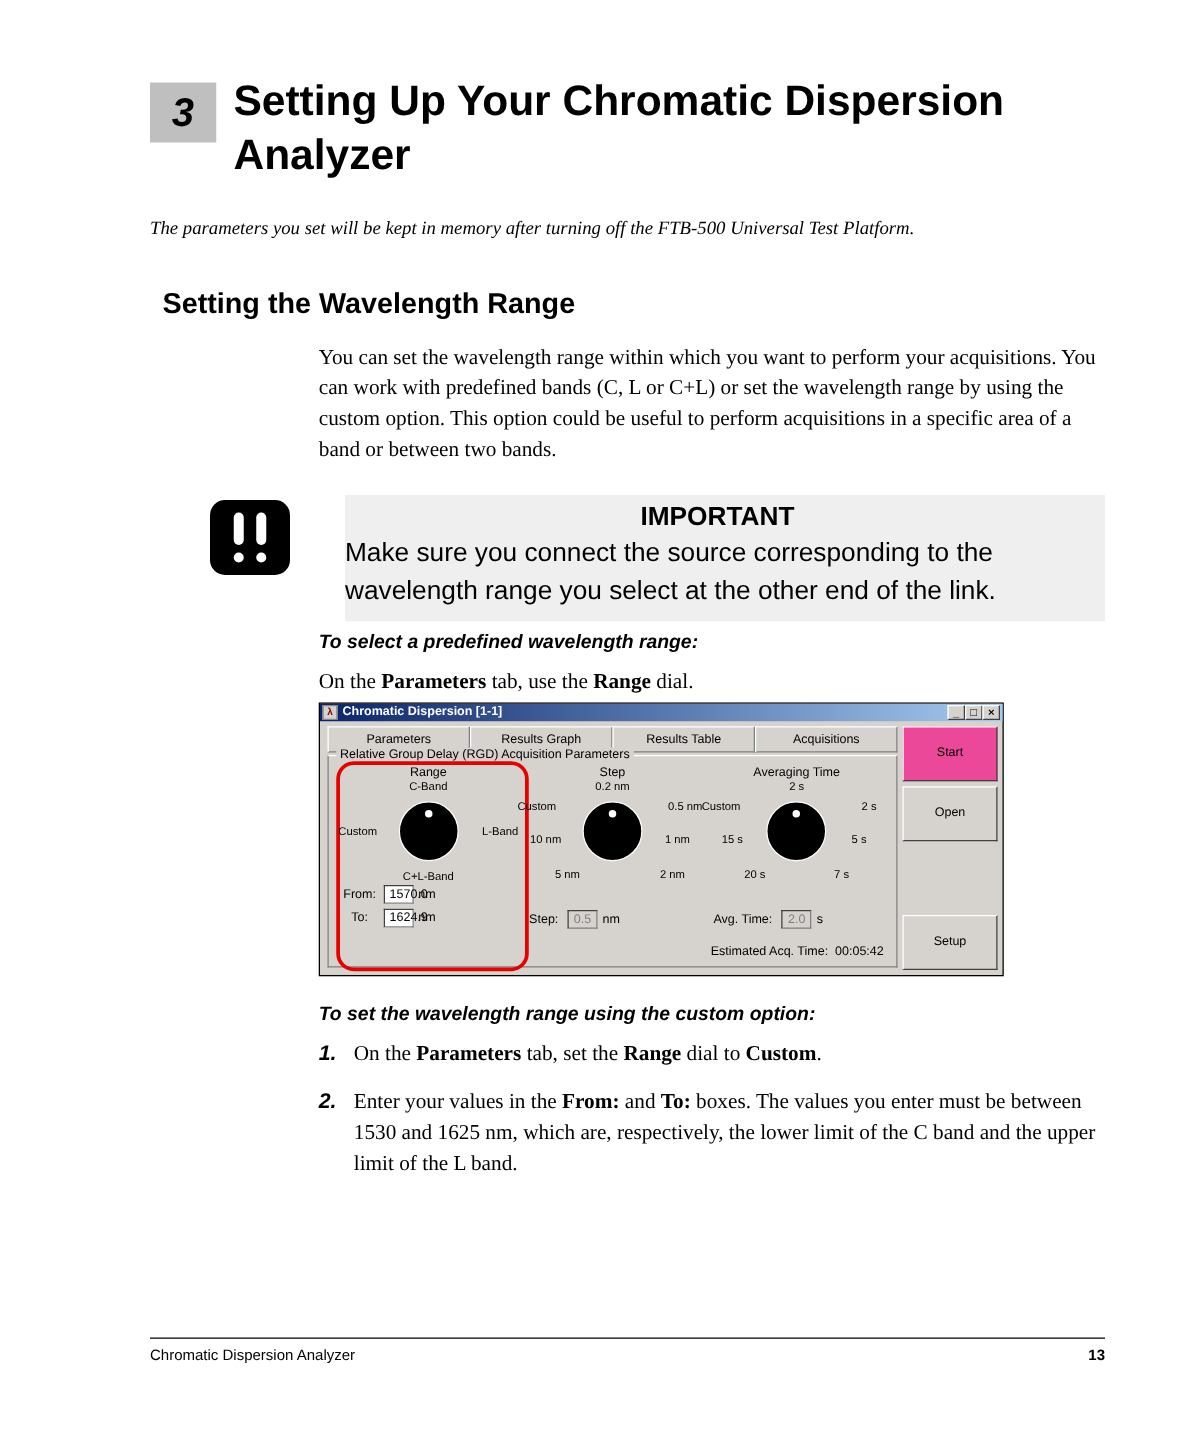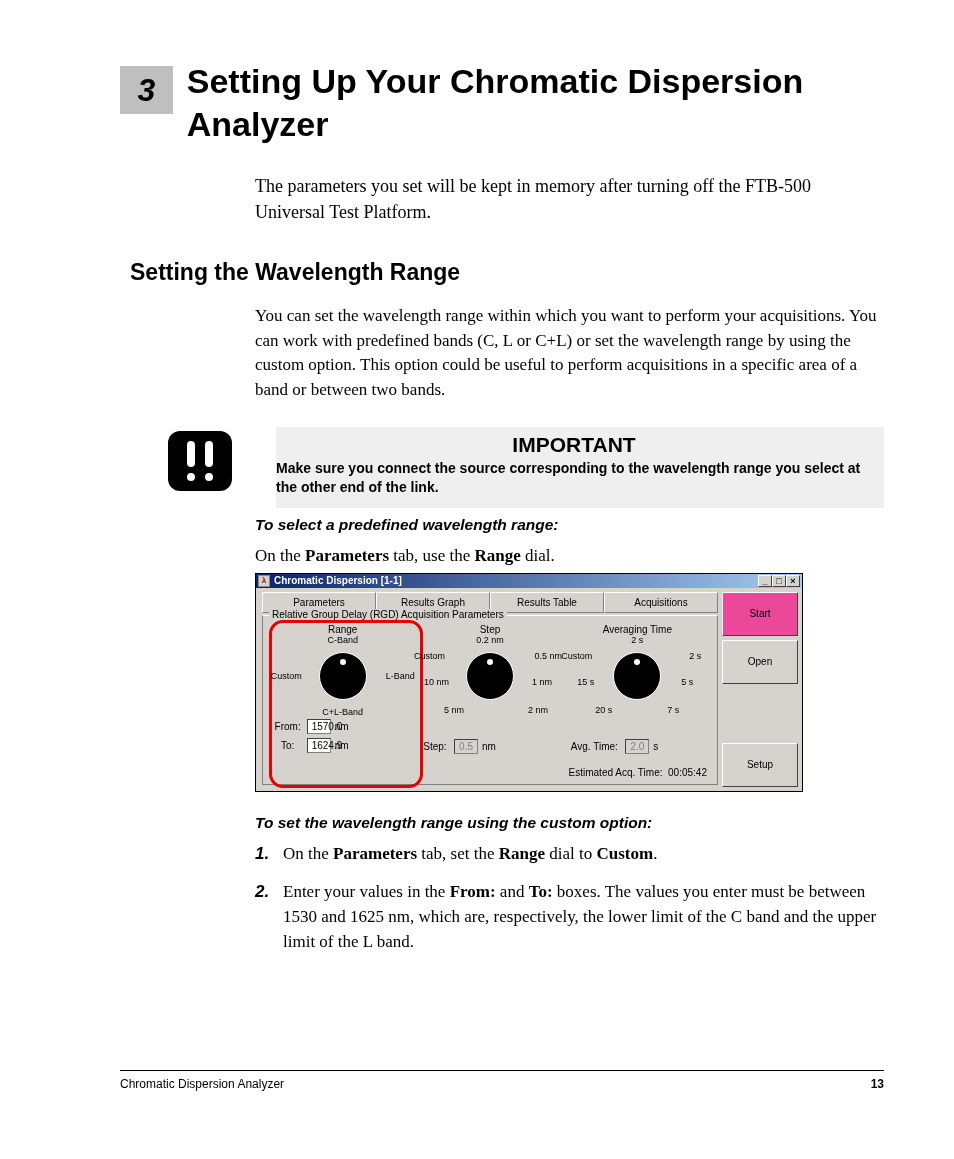--- a/index.html
+++ b/index.html
@@ -33,24 +33,24 @@
     margin-right: 14px;
     margin-top: 6px;
   }
   .chapter-title {
     font-family: Verdana, Arial, sans-serif;
     font-weight: bold;
     font-size: 34px;
     line-height: 1.25;
   }
   .intro {
-    margin-left: 135px;
-    font-size: 18px;
+    font-size: 15px;
     line-height: 1.45;
     margin-bottom: 34px;
+    font-style: italic;
   }
   .section-heading {
     font-family: Verdana, Arial, sans-serif;
     font-weight: bold;
     font-size: 23px;
     margin-left: 10px;
     margin-bottom: 18px;
   }
   .body-text {
     margin-left: 135px;
@@ -107,22 +107,22 @@
   .important-heading {
     font-family: Verdana, Arial, sans-serif;
     font-weight: bold;
     font-size: 21px;
     text-align: center;
     font-variant: small-caps;
     margin-bottom: 2px;
   }
   .important-text {
     font-family: Verdana, Arial, sans-serif;
-    font-weight: bold;
-    font-size: 14px;
+    font-weight: normal;
+    font-size: 21px;
     line-height: 1.4;
   }
   .procedure-heading {
     margin-left: 135px;
     font-family: Verdana, Arial, sans-serif;
     font-weight: bold;
     font-style: italic;
     font-size: 15.5px;
     margin-bottom: 10px;
   }

